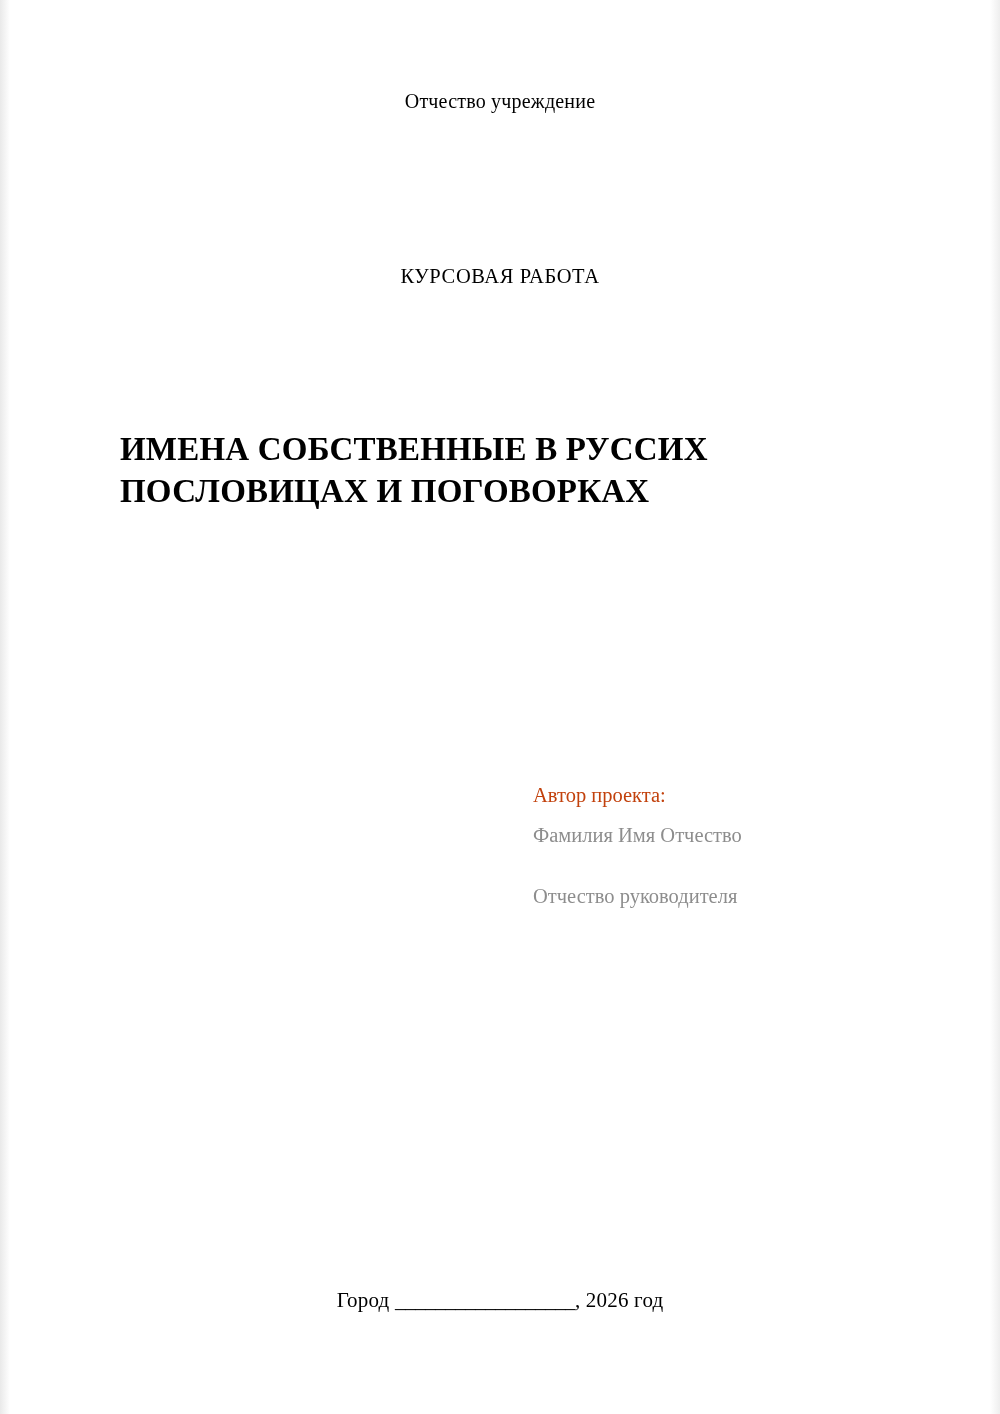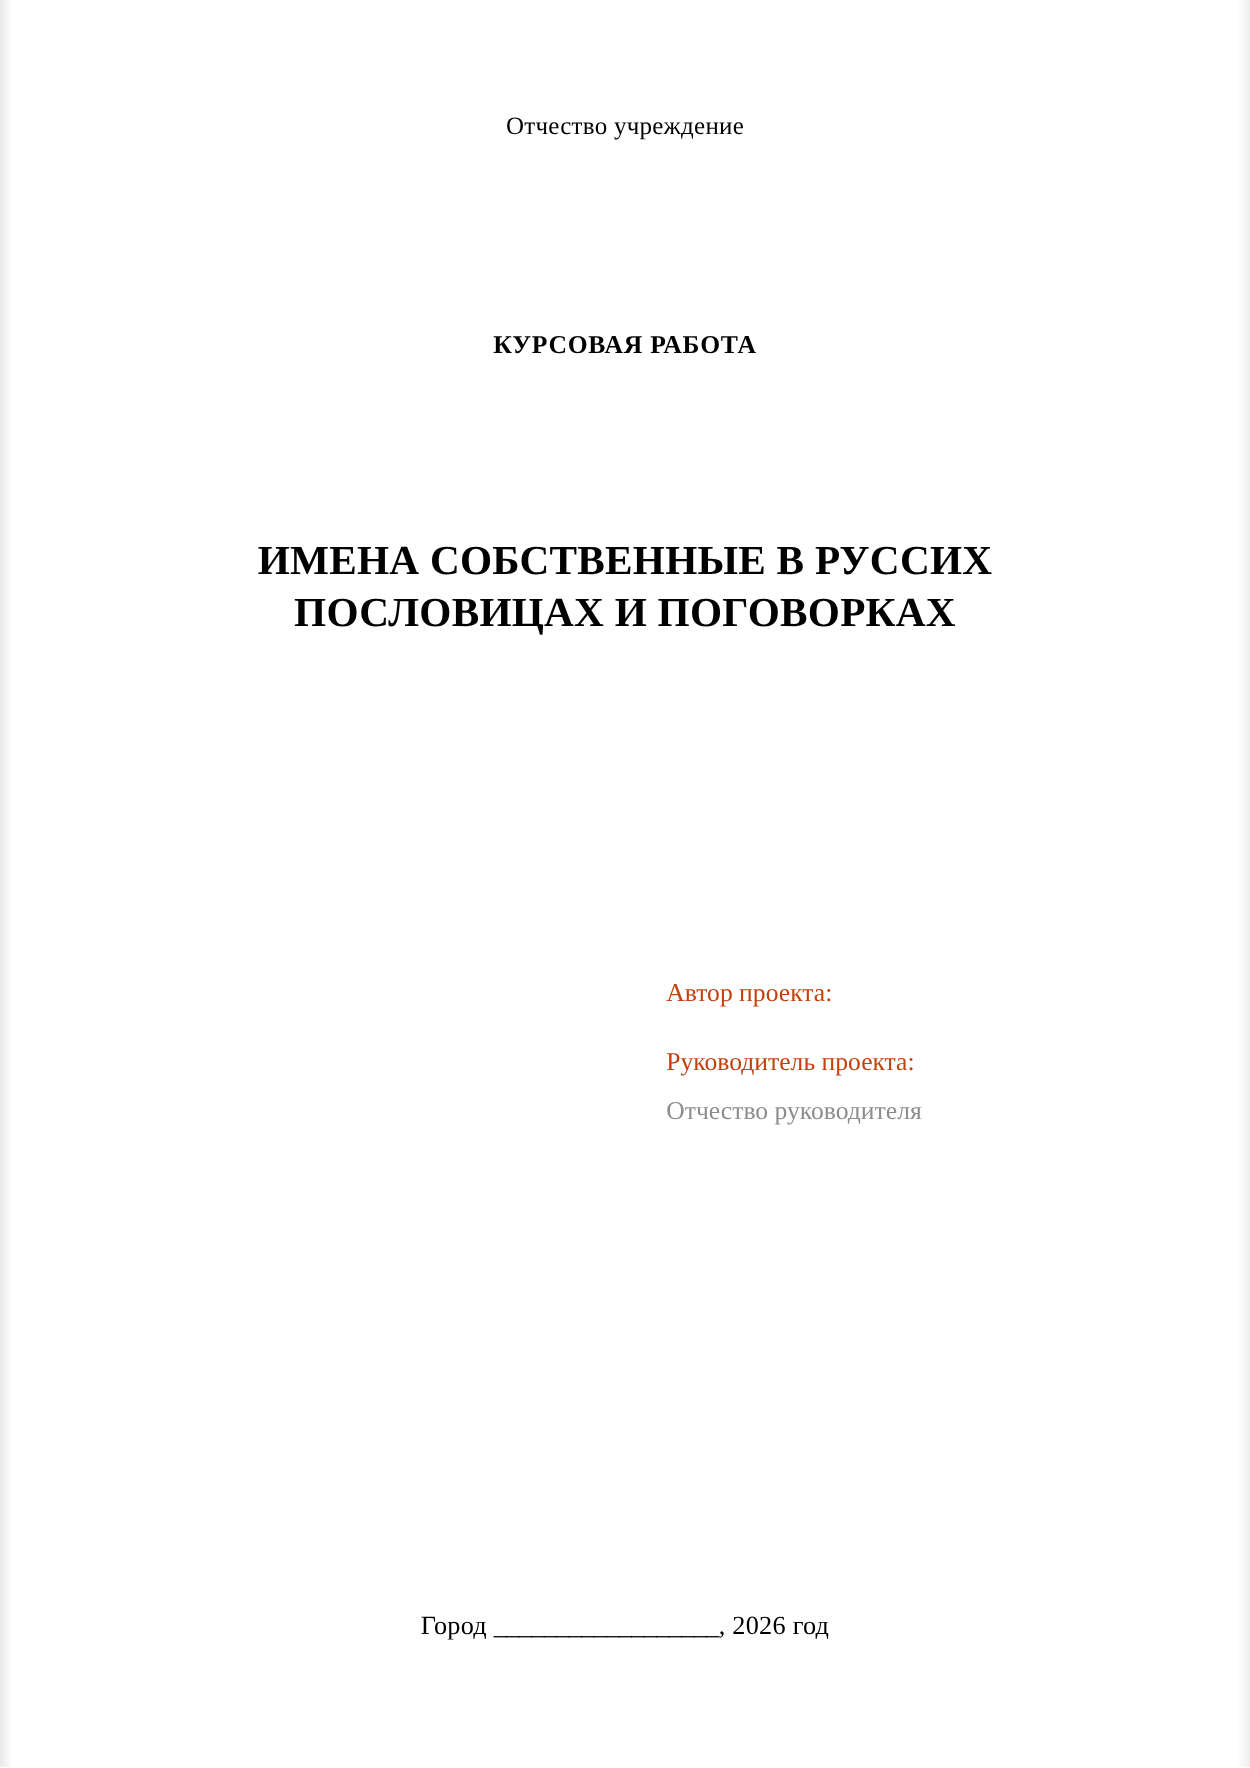--- a/index.html
+++ b/index.html
@@ -50,30 +50,30 @@
     letter-spacing: 0.2px;
   }
 
   .work-type {
     position: absolute;
     top: 265px;
     left: 0;
     right: 0;
     text-align: center;
     font-size: 20.5px;
-    font-weight: bold;
+    font-weight: normal;
     letter-spacing: 0.6px;
   }
 
   .title {
     position: absolute;
     top: 428px;
     left: 120px;
     right: 120px;
-    text-align: center;
+    text-align: left;
     font-size: 33px;
     font-weight: bold;
     line-height: 1.28;
     letter-spacing: 0.2px;
   }
 
   .credits {
     position: absolute;
     top: 785px;
     left: 533px;
@@ -117,23 +117,23 @@
 
   <div class="institution">Отчество учреждение</div>
 
   <div class="work-type">КУРСОВАЯ РАБОТА</div>
 
   <div class="title">ИМЕНА СОБСТВЕННЫЕ В РУССИХ ПОСЛОВИЦАХ И ПОГОВОРКАХ</div>
 
   <div class="credits">
     <div class="group">
       <p class="label">Автор проекта:</p>
+      <p class="value">Фамилия Имя Отчество</p>
     </div>
     <div class="group">
-      <p class="label">Руководитель проекта:</p>
       <p class="value">Отчество руководителя</p>
     </div>
   </div>
 
   <div class="footer">
     <span>Город</span>
     <span class="blank-line">__________________</span><span>, 2026 год</span>
   </div>
 
 </div>

